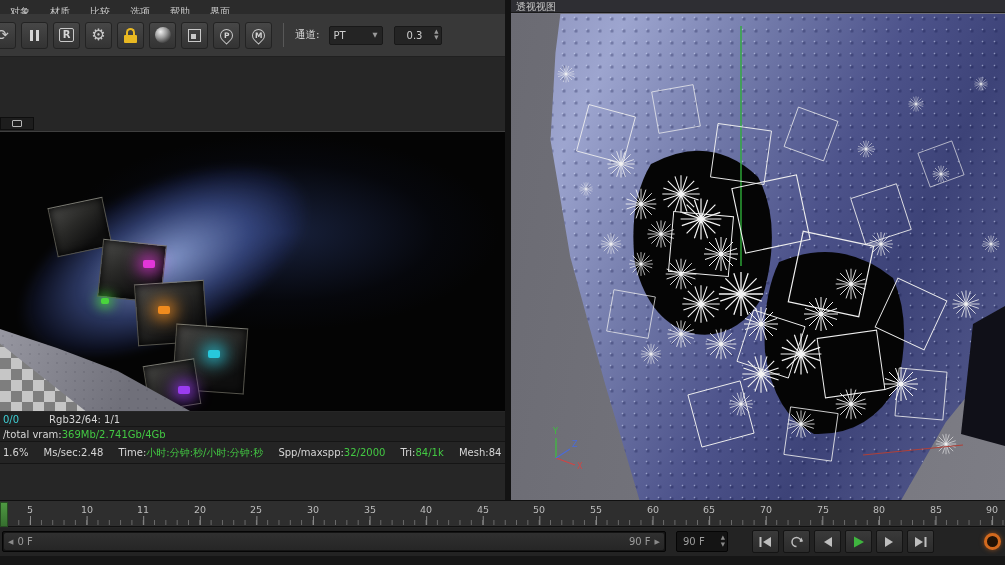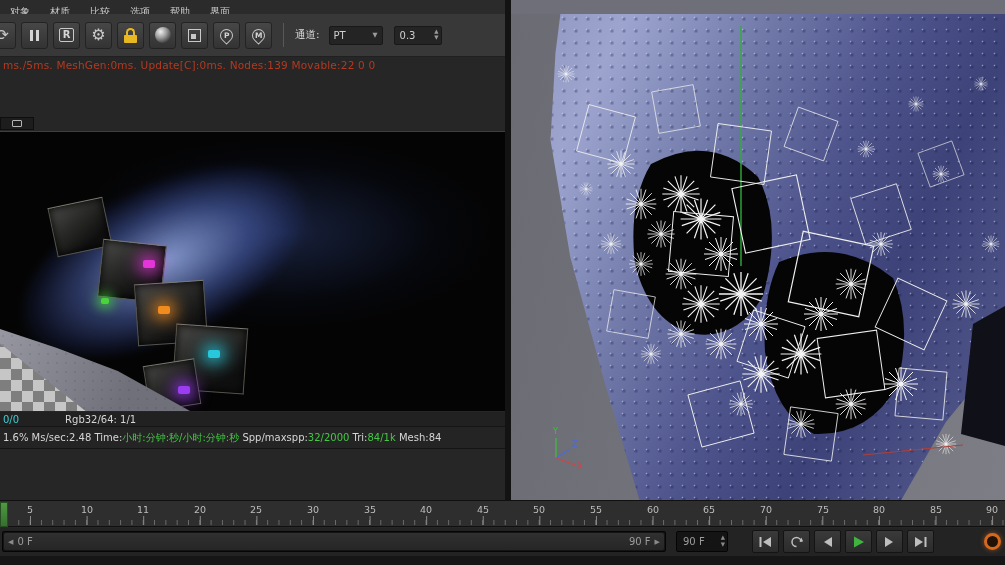--- a/index.html
+++ b/index.html
@@ -22,21 +22,21 @@
   .lockbody{width:13px;height:8px;background:#e8b822;border-radius:1px}
   .orb{width:16px;height:16px;border-radius:50%;background:radial-gradient(circle at 35% 30%,#f0f0f0,#9a9a9a 40%,#343434 80%)}
   .region{width:13px;height:13px;border:1px solid #c9c9c9;position:relative}
   .region-inner{position:absolute;left:2px;bottom:2px;width:5px;height:5px;background:#c9c9c9}
   .pin{width:13px;height:13px;border:1.5px solid #c9c9c9;border-radius:50% 50% 50% 0;transform:rotate(-45deg);display:flex;align-items:center;justify-content:center}
   .pin-letter{transform:rotate(45deg);font-size:7.5px;color:#d5d5d5;font-weight:bold}
   .tsep{width:1px;height:24px;background:#585858;margin:0 6px}
   .channel-label{font-size:10.5px;color:#d8d8d8;margin-right:4px}
   .select{width:54px;height:19px;background:#242424;border:1px solid #181818;border-radius:2px;display:flex;align-items:center;justify-content:space-between;padding:0 4px;color:#cfcfcf;font-size:10px;margin-right:6px}
   .dd{font-size:6.5px;color:#9a9a9a}
-  .numbox{width:48px;height:19px;background:#242424;border:1px solid #181818;border-radius:2px;display:flex;align-items:center;color:#cfcfcf;font-size:10px;padding-left:5px;position:relative}
+  .numbox{width:48px;height:19px;background:#242424;border:1px solid #181818;border-radius:2px;display:flex;align-items:center;color:#cfcfcf;font-size:10px;padding-left:12px;position:relative}
   .spin{position:absolute;right:2px;top:2px;display:flex;flex-direction:column;line-height:1;gap:1px}
   .spin i{font-style:normal;font-size:5.5px;color:#9a9a9a}
   .status-red{position:absolute;top:59px;left:3px;font-size:10.5px;letter-spacing:.2px;color:var(--status_red);white-space:nowrap}
   .vp-tab{position:absolute;top:117px;left:0;width:34px;height:13px;background:#1d1d1d;border:1px solid #0e0e0e;display:flex;align-items:center;justify-content:center}
   .vp-tab-icon{width:10px;height:7px;border:1px solid #b5b5b5;border-radius:1px}
 
   
   .render-area{position:absolute;top:131px;left:0;width:505px;height:280px;background:#040404;border-top:1px solid #3f3f3f;overflow:hidden}
   .haze{position:absolute;inset:0;background:radial-gradient(ellipse 55% 45% at 56% 36%,rgba(70,100,190,.30),rgba(20,30,70,.12) 55%,transparent 78%)}
   .beam{position:absolute;left:18px;top:8px;width:440px;height:265px;transform:rotate(-26deg);filter:blur(3px);
@@ -59,21 +59,21 @@
     clip-path:polygon(0 22%,30% 40%,62% 62%,100% 100%,0 100%)}
   .checker{position:absolute;left:0;bottom:0;width:95px;height:75px;
     background:repeating-conic-gradient(#c6c6c6 0% 25%,#7e7e7e 0% 50%) 0 0/22px 22px;
     clip-path:polygon(0 10%,90% 100%,0 100%)}
 
   
   .gpu{position:absolute;top:412px;left:0;width:505px;font-size:10px}
   .grow{height:15px;line-height:15px;padding-left:3px;background:#212121;border-bottom:1px solid #151515;white-space:nowrap;overflow:hidden}
   .grow.last{height:22px;line-height:22px;background:#242424}
   .w{color:#d6d6d6}.cy{color:var(--value_cyan)}.gn{color:var(--value_green)}
-  .temp{margin-left:34px}.sp30{margin-left:46px}.gap{}
+  .temp{margin-left:34px}.sp30{margin-left:30px}.gap{margin-left:12px}
 
   .panel-sep{position:absolute;left:505px;top:0;width:6px;height:500px;background:#131313}
 
   
   .right-panel{position:absolute;left:511px;top:0;width:494px;height:500px;overflow:hidden;background:#6f6f79}
   .vp-header{height:13px;background:#2e2e33;border-bottom:1px solid #1a1a1a;font-size:10px;color:#c6c6c6;padding-left:5px;line-height:13px}
   .vp-canvas{position:absolute;top:14px;left:0;width:494px;height:486px;overflow:hidden;background:linear-gradient(100deg,#6b6b73,#7d7d85)}
   .surface{position:absolute;inset:0;
     background-image:
       radial-gradient(circle 2px at 3.5px 3.5px,rgba(220,230,255,.5),transparent 65%),
@@ -170,21 +170,20 @@
       </div>
       <div class="numbox">
         <span>0.3</span>
         <span class="spin">
             <i>▲</i>
             <i>▼</i>
           </span>
       </div>
     </div>
 
-    <div class="status-red">ms./5ms. MeshGen:0ms. Update[C]:0ms. Nodes:139 Movable:22  0 0</div>
 
     <div class="vp-tab">
         <span class="vp-tab-icon"></span>
       </div>
 
     <div class="render-area">
       <div class="haze"></div>
       <div class="beam"></div>
       <div class="cube c1"></div>
       <div class="cube c2"></div>
@@ -197,36 +196,40 @@
       <div class="glowdot g-cyan"></div>
       <div class="glowdot g-purple"></div>
       <div class="rock"></div>
       <div class="checker"></div>
     </div>
 
     <div class="gpu">
       <div class="grow">
         <span class="cy">0/0</span><span class="w sp30">Rgb32/64: 1/1</span>
       </div>
+      <div class="grow">
+        <span class="w">/total vram:</span><span class="gn">369Mb/2.741Gb/4Gb</span>
+      </div>
       <div class="grow last">
         <span class="w">1.6%</span>
         <span class="w gap">Ms/sec:</span><span class="w">2.48</span>
         <span class="w gap">Time:</span><span class="gn">小时:分钟:秒/小时:分钟:秒</span>
         <span class="w gap">Spp/maxspp:</span><span class="gn">32/2000</span>
         <span class="w gap">Tri:</span><span class="gn">84/1k</span>
         <span class="w gap">Mesh:</span><span class="w">84</span>
         
         
       </div>
     </div>
   </div>
 
   <div class="panel-sep"></div>
 
   <div class="right-panel">
+    <div class="vp-header">透视视图</div>
     <div class="vp-canvas">
       <div class="surface"></div>
       <svg class="stars" width="494" height="486" viewBox="0 0 494 486">
         <defs>
           <g id="star" stroke="#f4f4f4" stroke-width="1" fill="none">
             <path d="M0 -17 V17 M-17 0 H17 M-12 -12 L12 12 M-12 12 L12 -12 M-5.5 -16 L5.5 16 M-16 -5.5 L16 5.5 M-16 5.5 L16 -5.5 M-5.5 16 L5.5 -16"></path>
           </g>
           <rect id="sq" x="-30" y="-30" width="60" height="60" fill="none" stroke="#efefef" stroke-width="1"></rect>
         </defs>
 

